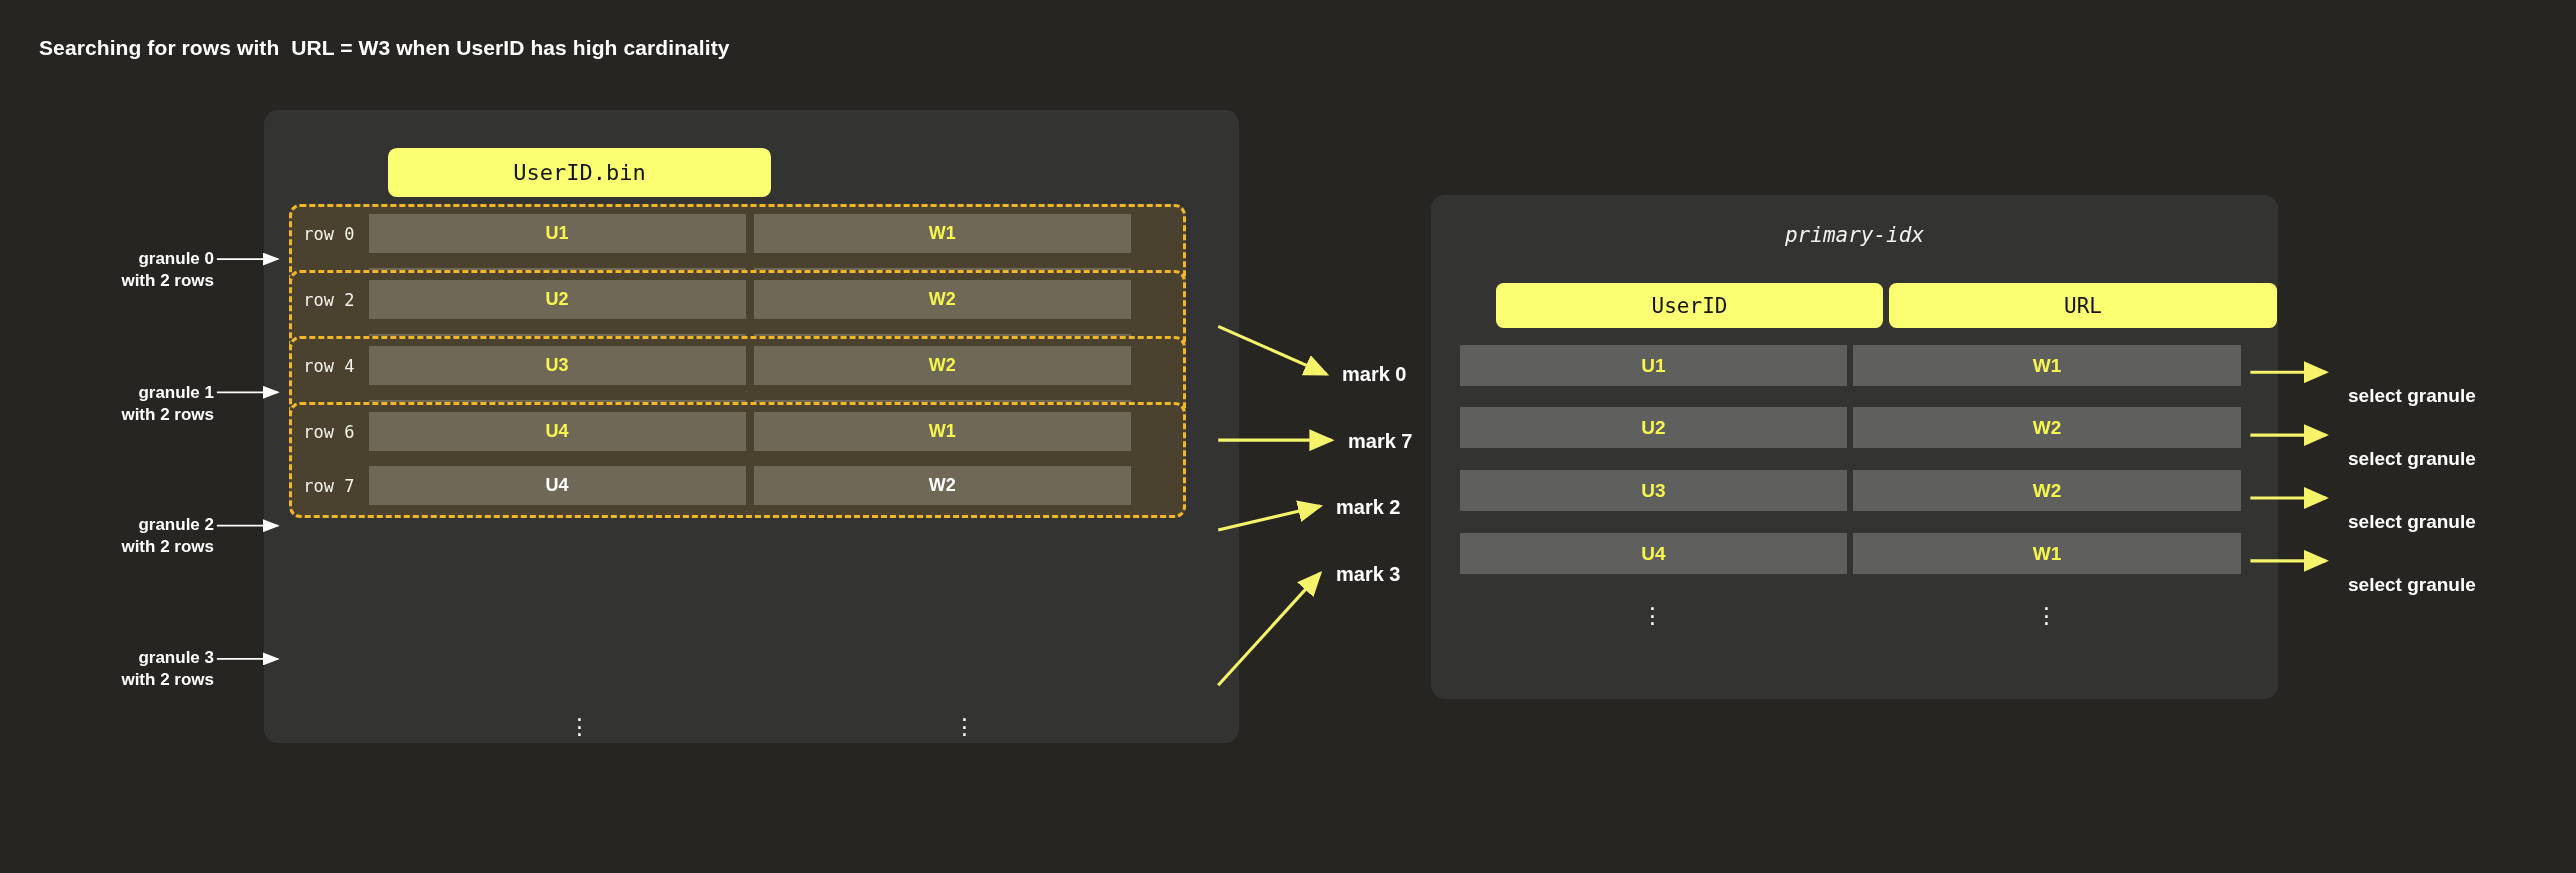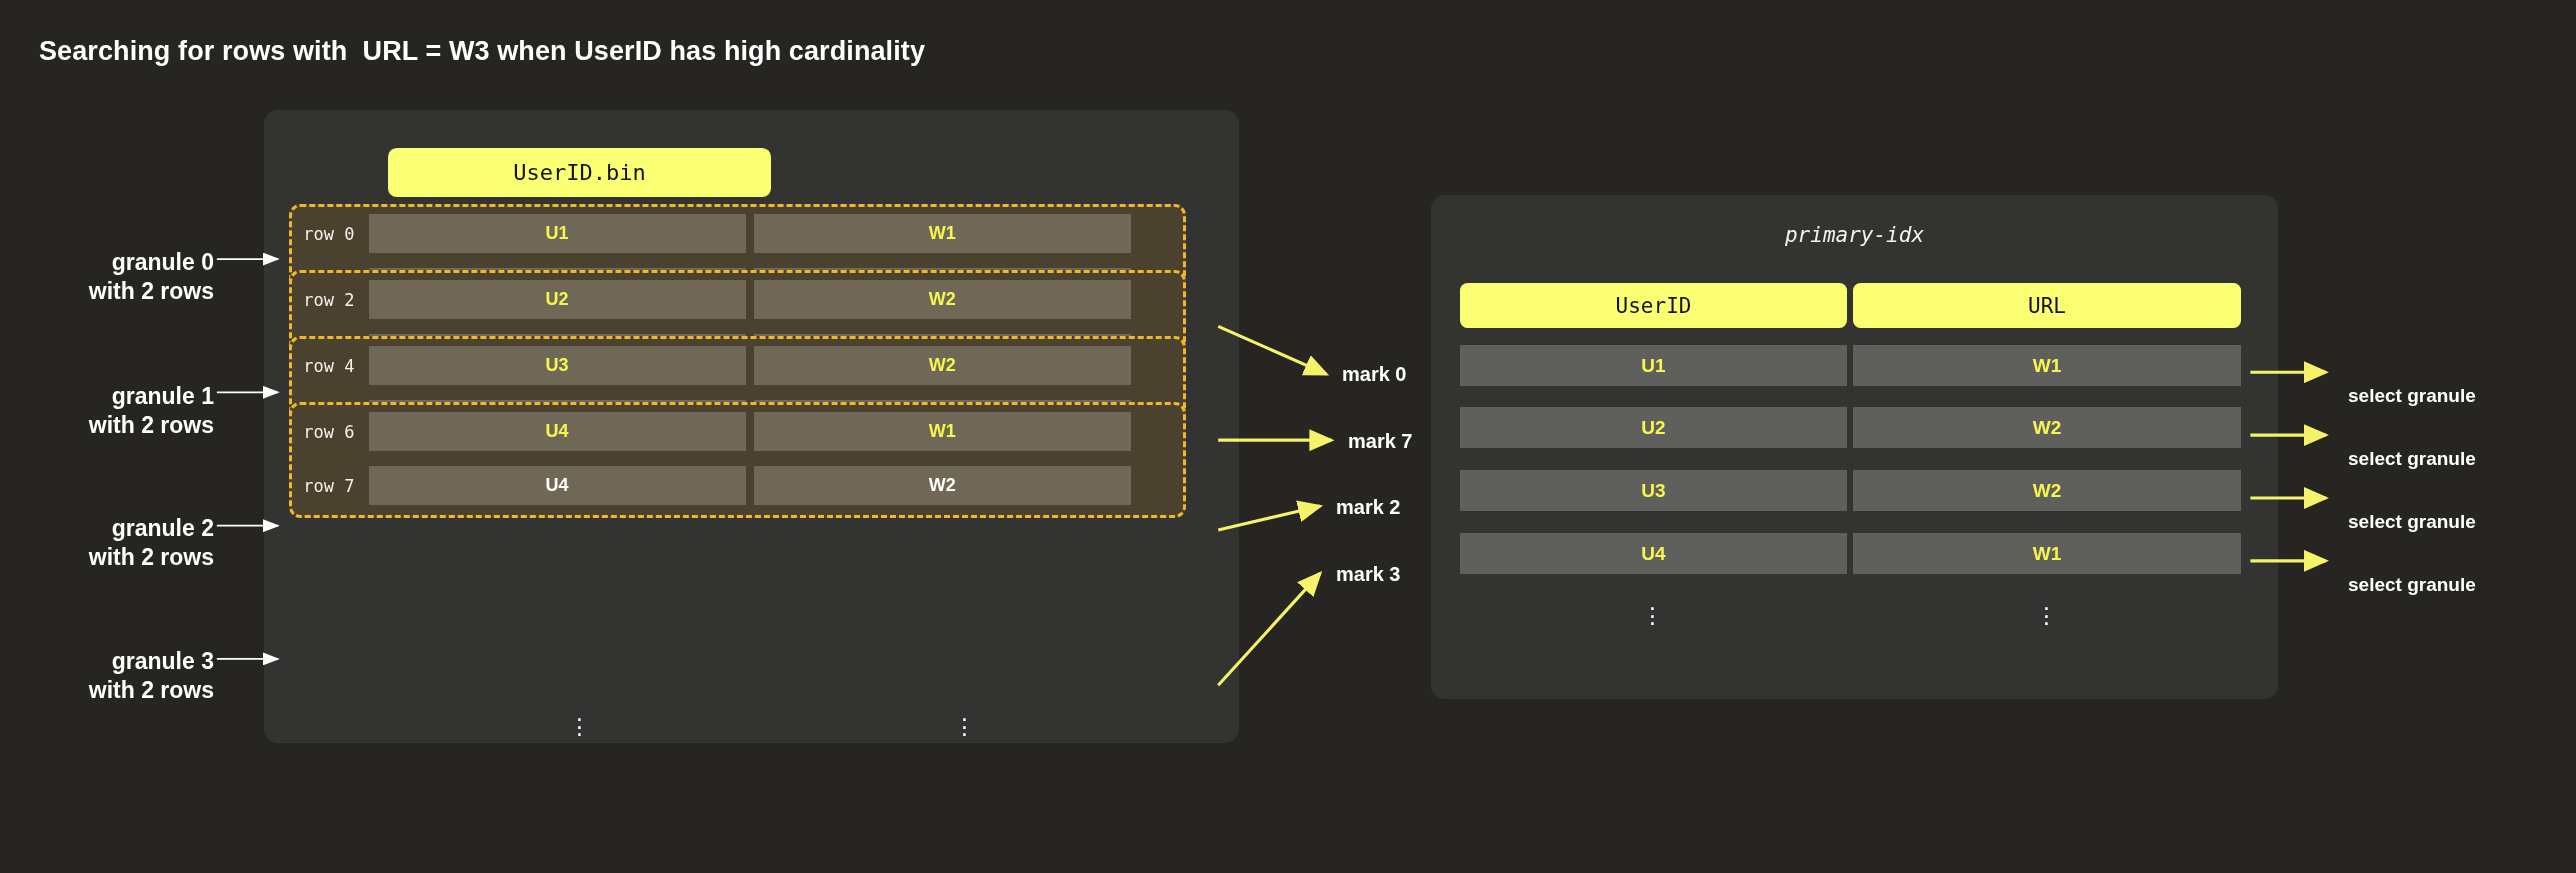--- a/index.html
+++ b/index.html
@@ -3,21 +3,21 @@
 <meta charset="utf-8">
 <style>
   html,body{margin:0;padding:0;background:#262522;}
   body{
     width:2576px;height:874px;position:relative;overflow:hidden;
     font-family:"Liberation Sans",sans-serif;
     -webkit-font-smoothing:antialiased;
   }
   #title{
     position:absolute;left:39px;top:36px;
-    font-size:27px;font-weight:700;color:#ffffff;letter-spacing:0.1px;
+    font-size:21px;font-weight:700;color:#ffffff;letter-spacing:0.1px;
     white-space:pre;
   }
   
   .panel{position:absolute;background:#333332;border-radius:14px;}
   
   #left-panel{left:264px;top:110px;width:960px;height:633px;padding-left:15px;}
   .colhead{
     position:absolute;height:49px;background:#fbff72;border-radius:8.8px;
     color:#15150f;font-family:"DejaVu Sans Mono","Liberation Mono",monospace;
     font-size:22px;display:flex;align-items:center;justify-content:center;
@@ -56,21 +56,21 @@
     position:absolute;color:#ffffff;font-size:25px;line-height:7.5px;
     text-align:center;width:25px;
   }
   .vdots span{display:block;}
 
   
   #arrows{position:absolute;left:0;top:0;width:2576px;height:874px;pointer-events:none;}
 
   
   .glabel{
-    position:absolute;color:#ffffff;font-size:23px;font-weight:700;
+    position:absolute;color:#ffffff;font-size:17px;font-weight:700;
     text-align:right;line-height:1.28;white-space:pre;
   }
   #gl0{left:19px;top:248px;width:195px;}
   #gl1{left:19px;top:382px;width:195px;}
   #gl2{left:19px;top:514px;width:195px;}
   #gl3{left:19px;top:647px;width:195px;}
 
   
   .mark{
     position:absolute;color:#ffffff;font-size:20px;font-weight:700;white-space:pre;
@@ -84,21 +84,21 @@
   #right-panel{left:1431px;top:195px;width:847px;height:504px;}
   #pidx-title{
     position:absolute;left:0;top:28px;width:100%;text-align:center;
     color:#f2f2ee;font-family:"DejaVu Sans Mono","Liberation Mono",monospace;font-size:21px;
     white-space:pre;
     font-style:italic;
   }
   .pcolhead{
     position:absolute;top:88px;height:45px;background:#fbff72;border-radius:7.5px;
     color:#15150f;font-family:"DejaVu Sans Mono","Liberation Mono",monospace;font-size:21px;
-    display:flex;align-items:center;justify-content:center;white-space:pre;
+    display:flex;align-items:center;justify-content:center;white-space:pre;margin-left:36px;
   }
   #p-head-userid{left:29px;width:387px;}
   #p-head-url{left:422px;width:388px;}
 
   .pidx-row{position:absolute;left:0;width:100%;height:54px;}
   .pcell{
     position:absolute;top:0;height:41px;background:#5f5f5e;
     display:flex;align-items:center;justify-content:center;
     color:#f7f64e;font-size:19px;font-weight:700;white-space:pre;
   }

